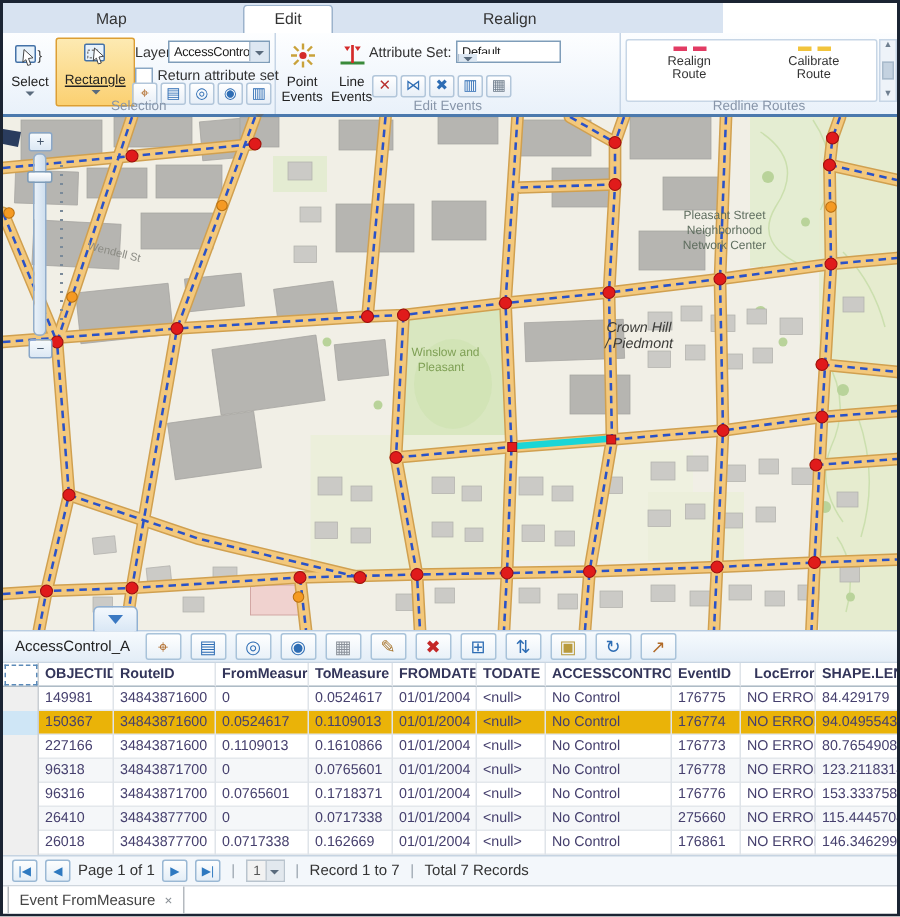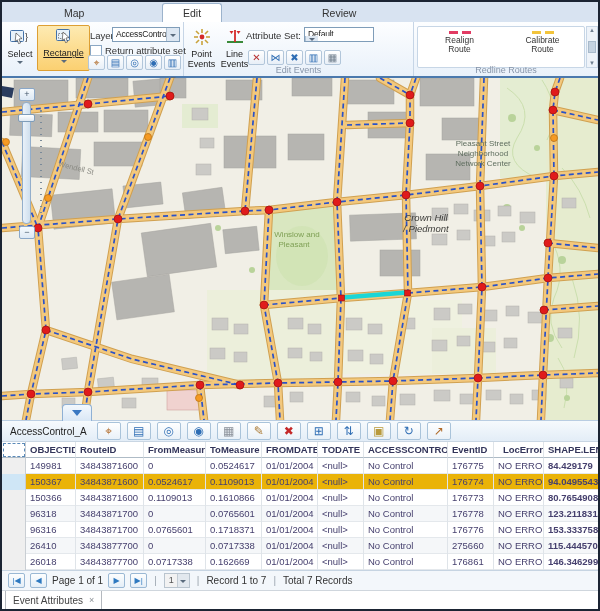--- a/index.html
+++ b/index.html
@@ -1,18 +1,18 @@
 <!DOCTYPE html>
 <html><head>
 <meta charset="utf-8">
 <style>
   html,body{margin:0;padding:0;background:#e8e8e8;font-family:"Liberation Sans",sans-serif;}
   #window{position:relative;width:600px;height:611px;border:2px solid #1b2433;box-sizing:border-box;background:#fff;overflow:hidden;}
   
-  #tabstrip{position:absolute;left:0;top:0;width:596px;height:20px;background:#d8e3f1;border-bottom:1px solid #c2d2e4;}
+  #tabstrip{position:absolute;left:0;top:0;width:480px;height:20px;background:#d8e3f1;border-bottom:1px solid #c2d2e4;}
   .rtab{position:absolute;top:2px;height:18px;line-height:18px;padding:0 20px;font-size:10.5px;color:#333;cursor:default;}
   .rtab.active{background:#fff;border:1px solid #9cb3cc;border-bottom:none;border-radius:3px 3px 0 0;top:1px;height:19px;}
   #tab-map{left:42px;} #tab-edit{left:160px;} #tab-review{left:300px;}
   #ribbon{position:absolute;left:0;top:20px;width:596px;height:54px;background:linear-gradient(#fdfeff,#e9f1fa);border-bottom:2px solid #4b79ad;}
   .rgroup{position:absolute;top:0;height:54px;border-right:1px solid #c6d5e6;}
   #grp-selection{left:0;width:181px;}
   #grp-edit{left:182px;width:229px;}
   #grp-redline{left:412px;width:184px;border-right:none;}
   .grp-label{position:absolute;left:0;bottom:1px;width:100%;text-align:center;font-size:9px;color:#8795a9;}
   .big-btn{position:absolute;display:flex;flex-direction:column;align-items:center;font-size:9px;color:#222;}
@@ -61,42 +61,42 @@
   .trow{display:flex;height:16px;box-sizing:border-box;border-bottom:1px solid #e4e8ec;background:#fff;}
   .trow.alt{background:#f5f7f9;}
   .trow.selected{background:#eab308;}
   #thead .cell{font-weight:bold;color:#33355a;border-bottom:1px solid #aebbc6;}
   .cell{box-sizing:border-box;padding:2px 0 0 4px;color:#46406e;border-right:1px solid #dfe4e9;white-space:nowrap;overflow:hidden;height:16px;}
   .c0{width:24px;background:#efefef;border-right:1px solid #c9ced3;}
   .trow.selected .c0{background:#cfe6f6;}
   #thead .c0{background:#fff;}
   .c0.dotted{outline:1px dashed #5b8ab8;outline-offset:-2px;}
   .c1{width:50px;} .c2{width:68px;} .c3{width:62px;} .c4{width:56px;} .c5{width:56px;}
-  .c6{width:46px;} .c7{width:84px;} .c8{width:46px;} .c9{width:50px;text-align:right;} .c10{width:54px;border-right:none;font-weight:bold;}
+  .c6{width:46px;} .c7{width:84px;} .c8{width:46px;} .c9{width:50px;text-align:right;} .c10{width:54px;border-right:none;}
   #pager{position:absolute;left:0;top:568px;width:596px;height:20px;background:#f3f7fb;border-top:1px solid #c6d4e2;display:flex;align-items:center;gap:5px;padding-left:6px;box-sizing:border-box;font-size:10px;color:#333;}
   .pbtn{min-width:17px;height:15px;background:linear-gradient(#fdfefe,#e4eef7);border:1px solid #9ab8d4;border-radius:2px;color:#2e79c0;font-size:8px;line-height:13px;text-align:center;box-sizing:border-box;padding:0 2px;cursor:default;}
   .psep{color:#9aa4ae;margin:0 2px;}
   #page-dd{position:relative;width:26px;height:15px;background:#f2f2f2;border:1px solid #b9c4ce;display:flex;align-items:stretch;box-sizing:border-box;}
   #page-dd .val{flex:1;font-size:9px;padding:1px 0 0 4px;color:#555;}
   #page-dd .ddbtn{width:11px;background:#e2e8ee;border-left:1px solid #c3ccd4;display:flex;align-items:center;justify-content:center;}
   #tabbar{position:absolute;left:0;top:588px;width:596px;height:19px;background:#fff;border-top:1px solid #cfd6dd;}
   #ev-tab{position:absolute;left:3px;top:0;height:18px;background:#fff;border:1px solid #b4b9bf;border-top:none;display:flex;align-items:center;gap:6px;padding:0 7px;font-size:10px;color:#444;}
   #ev-close{color:#8a9096;font-size:9px;cursor:default;}
   svg text{font-family:"Liberation Sans",sans-serif;}
   .arealbl{font-family:"Liberation Serif",serif;}
 </style>
 </head>
 <body>
 
 <div id="window">
 
   <div id="tabstrip">
       <div class="rtab" id="tab-map">Map</div>
       <div class="rtab active" id="tab-edit">Edit</div>
-      <div class="rtab" id="tab-review">Review</div>
+      <div class="rtab" id="tab-review">Realign</div>
     </div>
 
   <div id="ribbon">
 
     <div class="rgroup" id="grp-selection">
       <div class="big-btn" id="btn-select">
         <span class="sel-ico">
           <svg width="22" height="17" viewBox="0 0 22 17">
             <rect x="1.5" y="1.5" width="13" height="11" rx="1" fill="#e8f2fa" stroke="#4472a8"></rect>
             <polygon points="7,4 13,9.5 10,10 11.5,14 9.5,14.6 8.3,10.8 6.2,12.5" fill="#fff" stroke="#333" stroke-width="0.6"></polygon>
@@ -126,20 +126,21 @@
       </div>
       <div class="cb" id="ras-cb"></div>
       <span class="fieldlbl" id="ras-lbl">Return attribute set</span>
       <div class="mini-row" id="sel-icons">
           <div class="mini" style="color: rgb(176, 106, 40);">⌖</div>
           <div class="mini" style="color: rgb(46, 109, 180);">▤</div>
           <div class="mini" style="color: rgb(46, 109, 180);">◎</div>
           <div class="mini" style="color: rgb(46, 109, 180);">◉</div>
           <div class="mini" style="color: rgb(46, 109, 180);">▥<span class="caret"></span></div>
         </div>
+      <div class="grp-label">Selection</div>
     </div>
 
     <div class="rgroup" id="grp-edit">
       <div class="big-btn" id="pt-btn">
         <span>
           <svg width="20" height="18" viewBox="0 0 20 18">
             <g stroke="#c9a23a" stroke-width="1.6">
               <line x1="10" y1="1" x2="10" y2="5"></line>
                 <line x1="10" y1="13" x2="10" y2="17"></line>
               <line x1="2" y1="9" x2="6" y2="9"></line>
@@ -546,21 +547,21 @@
           <div class="cell c4">0.1109013</div>
           <div class="cell c5">01/01/2004</div>
           <div class="cell c6">&lt;null&gt;</div>
           <div class="cell c7">No Control</div>
           <div class="cell c8">176774</div>
           <div class="cell c9">NO ERROR</div>
           <div class="cell c10">94.0495543</div>
         </div>
         <div class="trow">
           <div class="cell c0"></div>
-          <div class="cell c1">150366</div>
+          <div class="cell c1">227166</div>
           <div class="cell c2">34843871600</div>
           <div class="cell c3">0.1109013</div>
           <div class="cell c4">0.1610866</div>
           <div class="cell c5">01/01/2004</div>
           <div class="cell c6">&lt;null&gt;</div>
           <div class="cell c7">No Control</div>
           <div class="cell c8">176773</div>
           <div class="cell c9">NO ERROR</div>
           <div class="cell c10">80.7654908</div>
         </div>
@@ -633,18 +634,18 @@
         </span>
     </div>
     <span class="psep">|</span>
     <span>Record 1 to 7</span>
     <span class="psep">|</span>
     <span>Total 7 Records</span>
   </div>
 
   <div id="tabbar">
     <div id="ev-tab">
-      <span>Event Attributes</span>
+      <span>Event FromMeasure</span>
       <span id="ev-close">×</span>
     </div>
   </div>
 
 </div>
 
 </body></html>

